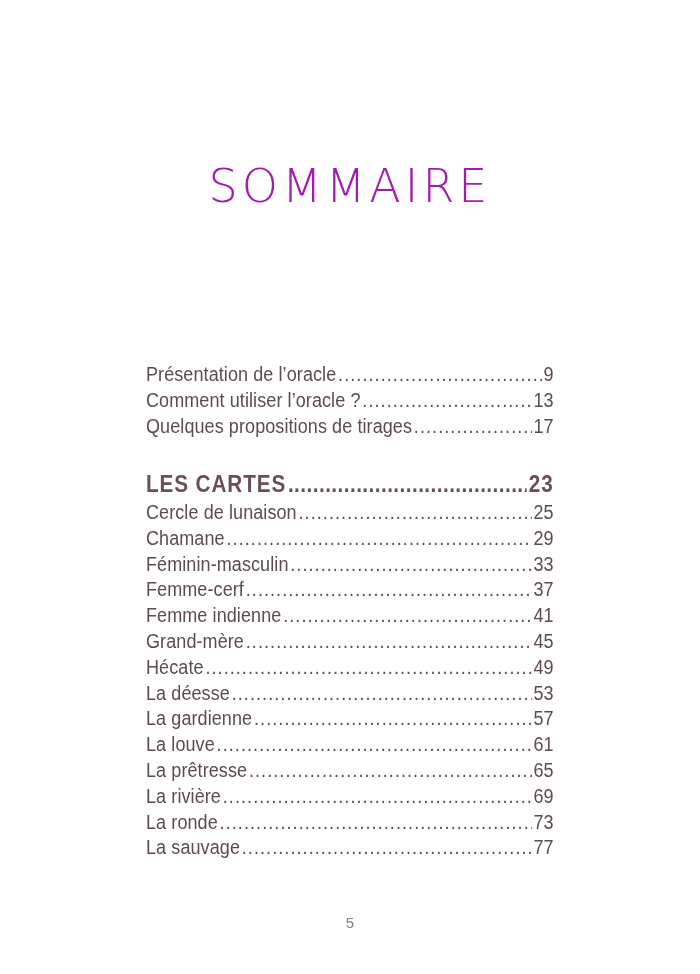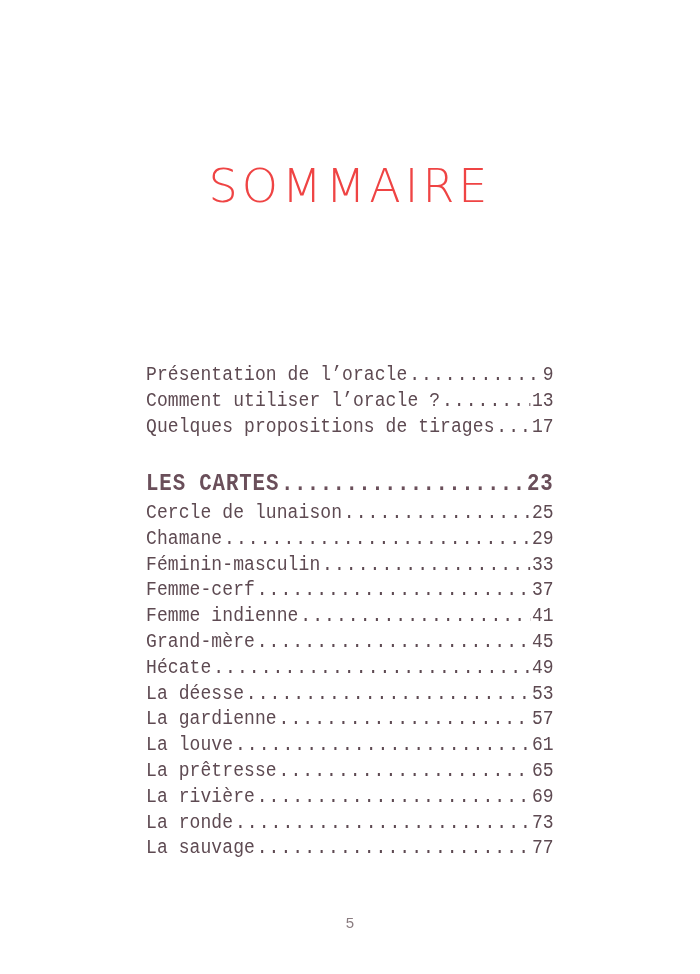--- a/index.html
+++ b/index.html
@@ -1,21 +1,21 @@
 <!DOCTYPE html>
 <html><head>
 <meta charset="utf-8">
 <style>
   html, body { margin: 0; padding: 0; background: #ffffff; }
   body { width: 700px; height: 974px; position: relative; overflow: hidden;
          font-family: "Liberation Sans", "DejaVu Sans", sans-serif; color: #5e4a52; }
   .title { position: absolute; top: 128px; left: 0; width: 700px; text-align: center;
            font-family: "DejaVu Sans", sans-serif; font-weight: 200; font-size: 46px;
-           letter-spacing: 4px; color: #ef4444; -webkit-text-stroke: 0; }
-  .toc { position: absolute; left: 146px; width: 408px; font-family: Liberation Mono, monospace; }
+           letter-spacing: 4px; color: #a21caf; -webkit-text-stroke: 0; }
+  .toc { position: absolute; left: 146px; width: 408px; }
   .toc-a { top: 362px; }
   .toc-b { top: 468px; }
   .row { display: flex; align-items: baseline; height: 25.8px; font-size: 20px; line-height: 25.8px;
          letter-spacing: 0.1px; color: #5e4a52; transform: scaleX(0.9); transform-origin: left center; width: 453px; }
   .row .lbl { white-space: nowrap; }
   .row .dots { flex: 1; overflow: hidden; white-space: nowrap; margin: 0 2px; letter-spacing: 1.2px; }
   .row .dots::before { content: "................................................................................................................................................"; }
   .row .pg { white-space: nowrap; }
   .row.heading { font-weight: bold; font-size: 23px; height: 32px; line-height: 32px; color: #6a4f5a; letter-spacing: 1px; }
   .row.heading .dots { letter-spacing: 0.5px; }

